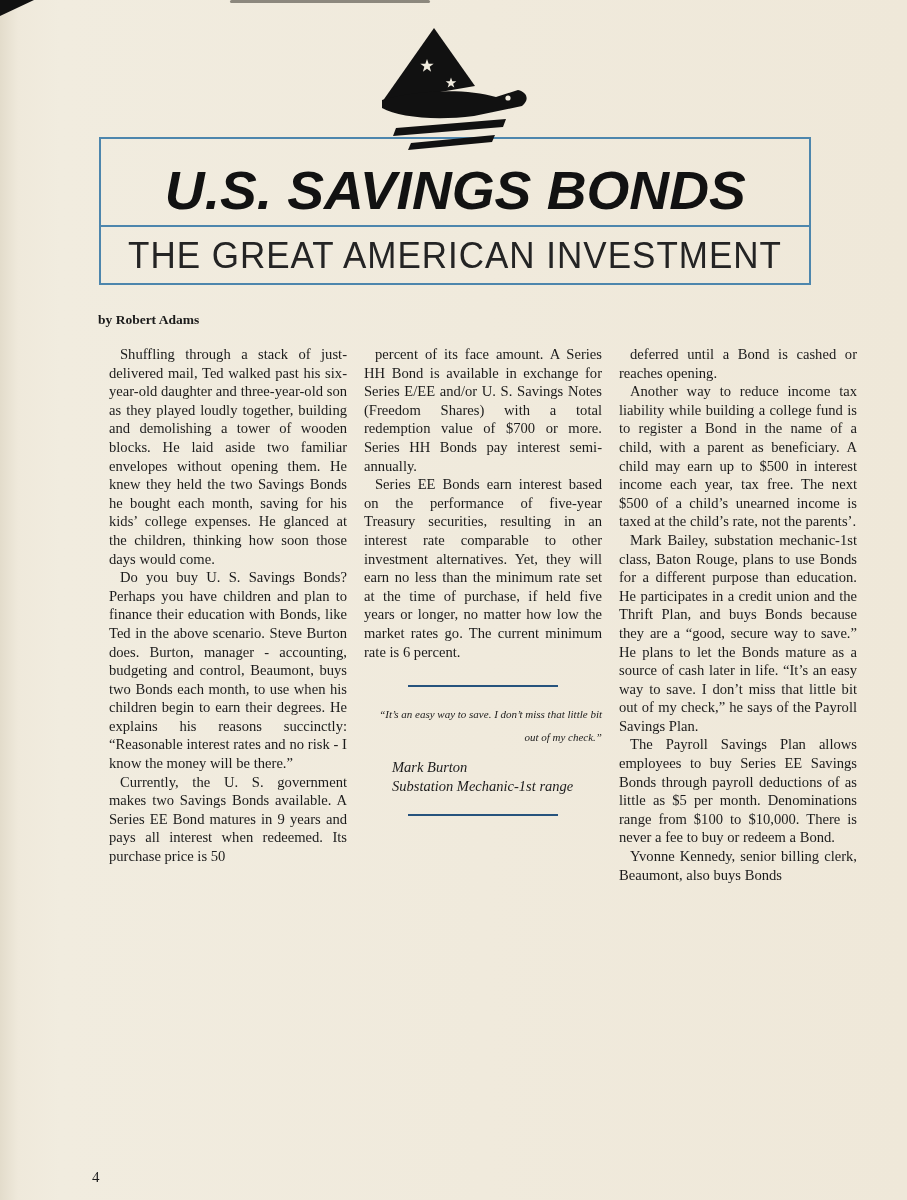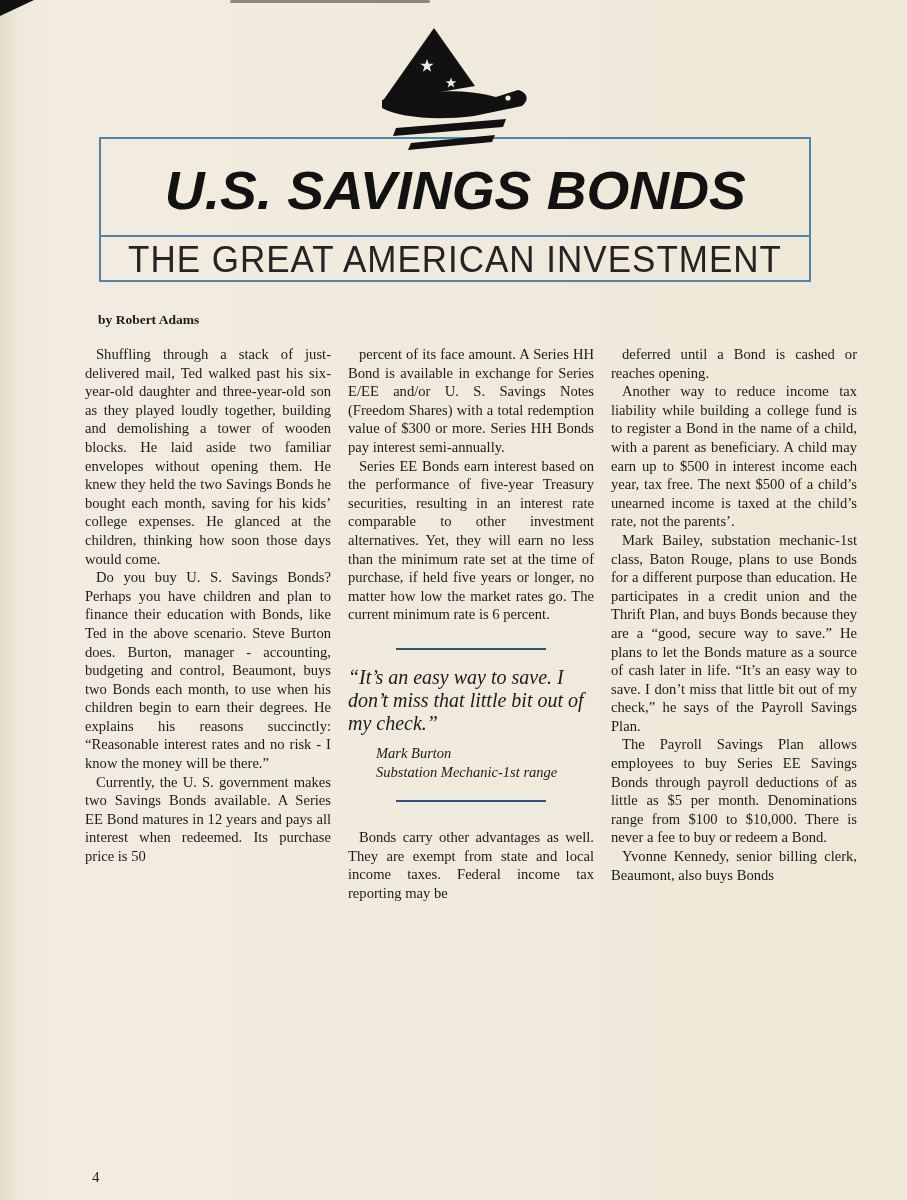--- a/index.html
+++ b/index.html
@@ -38,78 +38,78 @@
     position:absolute;
     left:99px;top:137px;
     width:708px;
     border:2px solid #4d86ad;
     background:transparent;
     z-index:2;
   }
   .title-row{
     height:82px;
     display:flex;align-items:flex-end;justify-content:center;
-    padding-bottom:14px;
+    padding-bottom:4px;
   }
   .masthead-title{
     font-family:"Liberation Sans", sans-serif;
     font-weight:bold;font-style:italic;
     font-size:53px;
     letter-spacing:0px;
     color:#121212;
     white-space:nowrap;
     transform:scaleX(1.04);
   }
   .title-divider{
     height:0;border-top:2px solid #4d86ad;
   }
   .subtitle-row{
-    height:43px;
+    height:56px;
     display:flex;align-items:center;justify-content:center;border-radius:20px;
   }
   .masthead-subtitle{
     font-family:"Liberation Sans", sans-serif;
     font-weight:400;
     font-size:35px;
     letter-spacing:1px;
     color:#242424;
     white-space:nowrap;
     transform:scaleY(1.08);
   }
   
   .byline{
     position:absolute;left:98px;top:312px;
     font-weight:bold;font-size:13.5px;
   }
   .columns{
-    position:absolute;left:85px;top:345px;right:50px;
+    position:absolute;left:109px;top:345px;right:50px;
     display:flex;gap:17px;
   }
   .col{flex:1;min-width:0;}
   .col p{
     margin:0;
     font-size:14.6px;
     line-height:18.6px;
     text-align:justify;
     text-indent:11px;
     hyphens:auto;
   }
   
   .pullquote{
     margin:24px 0 26px 0;
   }
   .pq-rule{
     width:150px;height:2px;background:#26537d;margin:0 auto;
   }
   .pq-text{
     font-style:italic;
-    font-size:20px;
+    font-size:11px;
     line-height:23px;
     margin:16px 0 9px 0;
-    text-align:left;
+    text-align:right;
   }
   .pq-attr{
     margin-left:28px;
     font-style:italic;
     font-size:14.5px;
     line-height:19px;
   }
   .pq-rule.bottom{margin-top:18px;}
   
   .page-number{
@@ -153,36 +153,35 @@
     </div>
   </div>
 
   <div class="byline">by Robert Adams</div>
 
   <div class="columns">
 
     <div class="col">
       <p>Shuffling through a stack of just-delivered mail, Ted walked past his six-year-old daughter and three-year-old son as they played loudly together, building and demolishing a tower of wooden blocks. He laid aside two familiar envelopes without opening them. He knew they held the two Savings Bonds he bought each month, saving for his kids’ college expenses. He glanced at the children, thinking how soon those days would come.</p>
       <p>Do you buy U. S. Savings Bonds? Perhaps you have children and plan to finance their education with Bonds, like Ted in the above scenario. Steve Burton does. Burton, manager - accounting, budgeting and control, Beaumont, buys two Bonds each month, to use when his children begin to earn their degrees. He explains his reasons succinctly: “Reasonable interest rates and no risk - I know the money will be there.”</p>
-      <p>Currently, the U. S. government makes two Savings Bonds available. A Series EE Bond matures in 12 years and pays all interest when redeemed. Its purchase price is 50</p>
+      <p>Currently, the U. S. government makes two Savings Bonds available. A Series EE Bond matures in 9 years and pays all interest when redeemed. Its purchase price is 50</p>
     </div>
 
     <div class="col">
-      <p>percent of its face amount. A Series HH Bond is available in exchange for Series E/EE and/or U. S. Savings Notes (Freedom Shares) with a total redemption value of $300 or more. Series HH Bonds pay interest semi-annually.</p>
+      <p>percent of its face amount. A Series HH Bond is available in exchange for Series E/EE and/or U. S. Savings Notes (Freedom Shares) with a total redemption value of $700 or more. Series HH Bonds pay interest semi-annually.</p>
       <p>Series EE Bonds earn interest based on the performance of five-year Treasury securities, resulting in an interest rate comparable to other investment alternatives. Yet, they will earn no less than the minimum rate set at the time of purchase, if held five years or longer, no matter how low the market rates go. The current minimum rate is 6 percent.</p>
 
       <div class="pullquote">
         <div class="pq-rule"></div>
         <div class="pq-text">“It’s an easy way to save. I don’t miss that little bit out of my check.”</div>
         <div class="pq-attr">Mark Burton</div>
         <div class="pq-attr">Substation Mechanic-1st range</div>
         <div class="pq-rule bottom"></div>
       </div>
 
-      <p>Bonds carry other advantages as well. They are exempt from state and local income taxes. Federal income tax reporting may be</p>
     </div>
 
     <div class="col">
       <p>deferred until a Bond is cashed or reaches opening.</p>
       <p>Another way to reduce income tax liability while building a college fund is to register a Bond in the name of a child, with a parent as beneficiary. A child may earn up to $500 in interest income each year, tax free. The next $500 of a child’s unearned income is taxed at the child’s rate, not the parents’.</p>
       <p>Mark Bailey, substation mechanic-1st class, Baton Rouge, plans to use Bonds for a different purpose than education. He participates in a credit union and the Thrift Plan, and buys Bonds because they are a “good, secure way to save.” He plans to let the Bonds mature as a source of cash later in life. “It’s an easy way to save. I don’t miss that little bit out of my check,” he says of the Payroll Savings Plan.</p>
       <p>The Payroll Savings Plan allows employees to buy Series EE Savings Bonds through payroll deductions of as little as $5 per month. Denominations range from $100 to $10,000. There is never a fee to buy or redeem a Bond.</p>
       <p>Yvonne Kennedy, senior billing clerk, Beaumont, also buys Bonds</p>
     </div>
 

